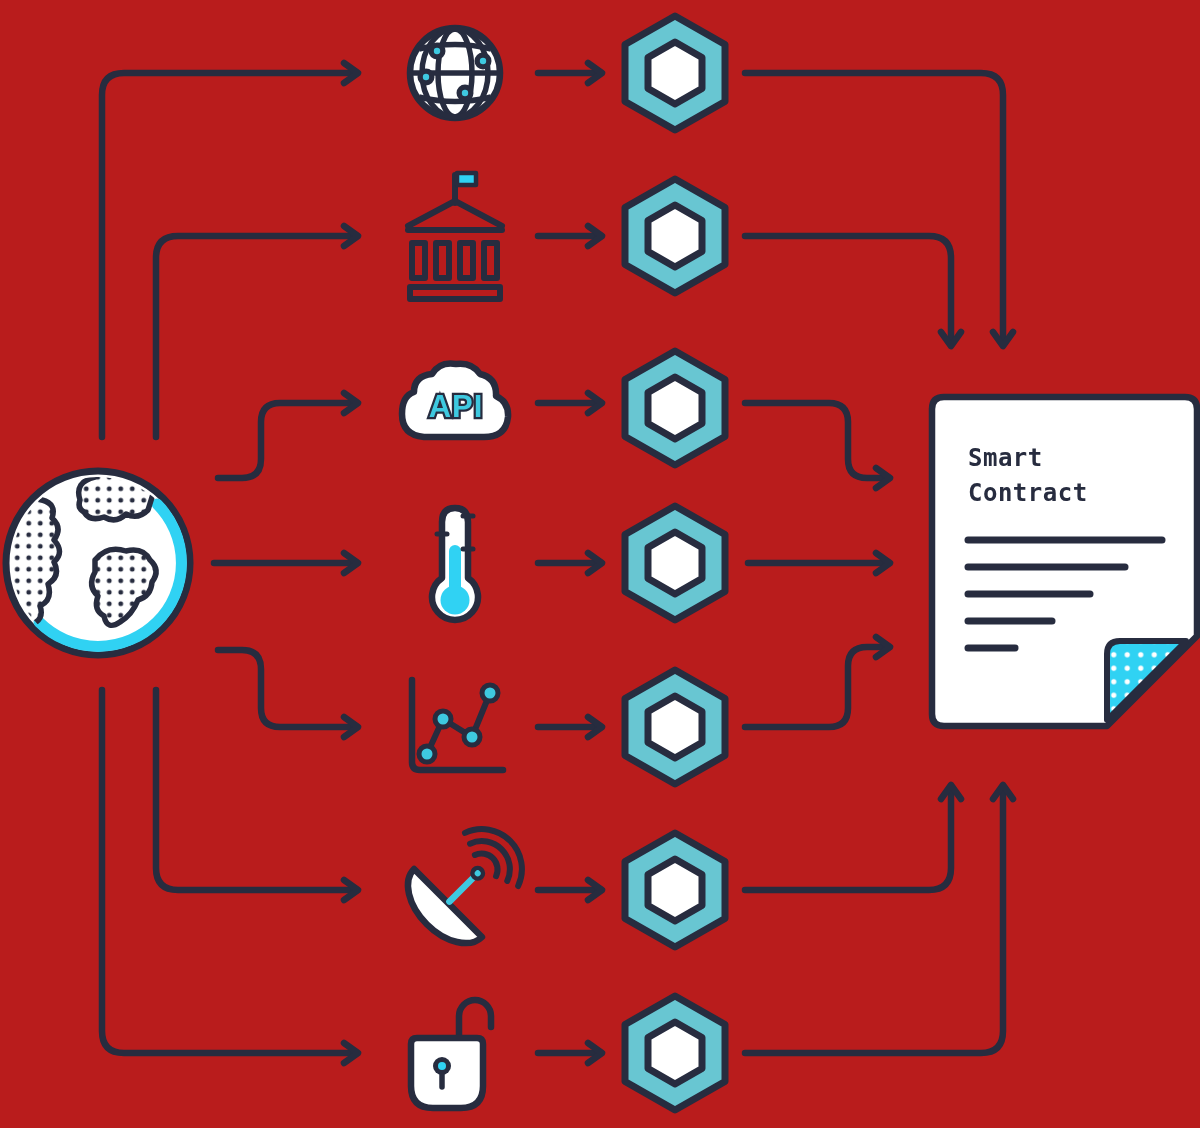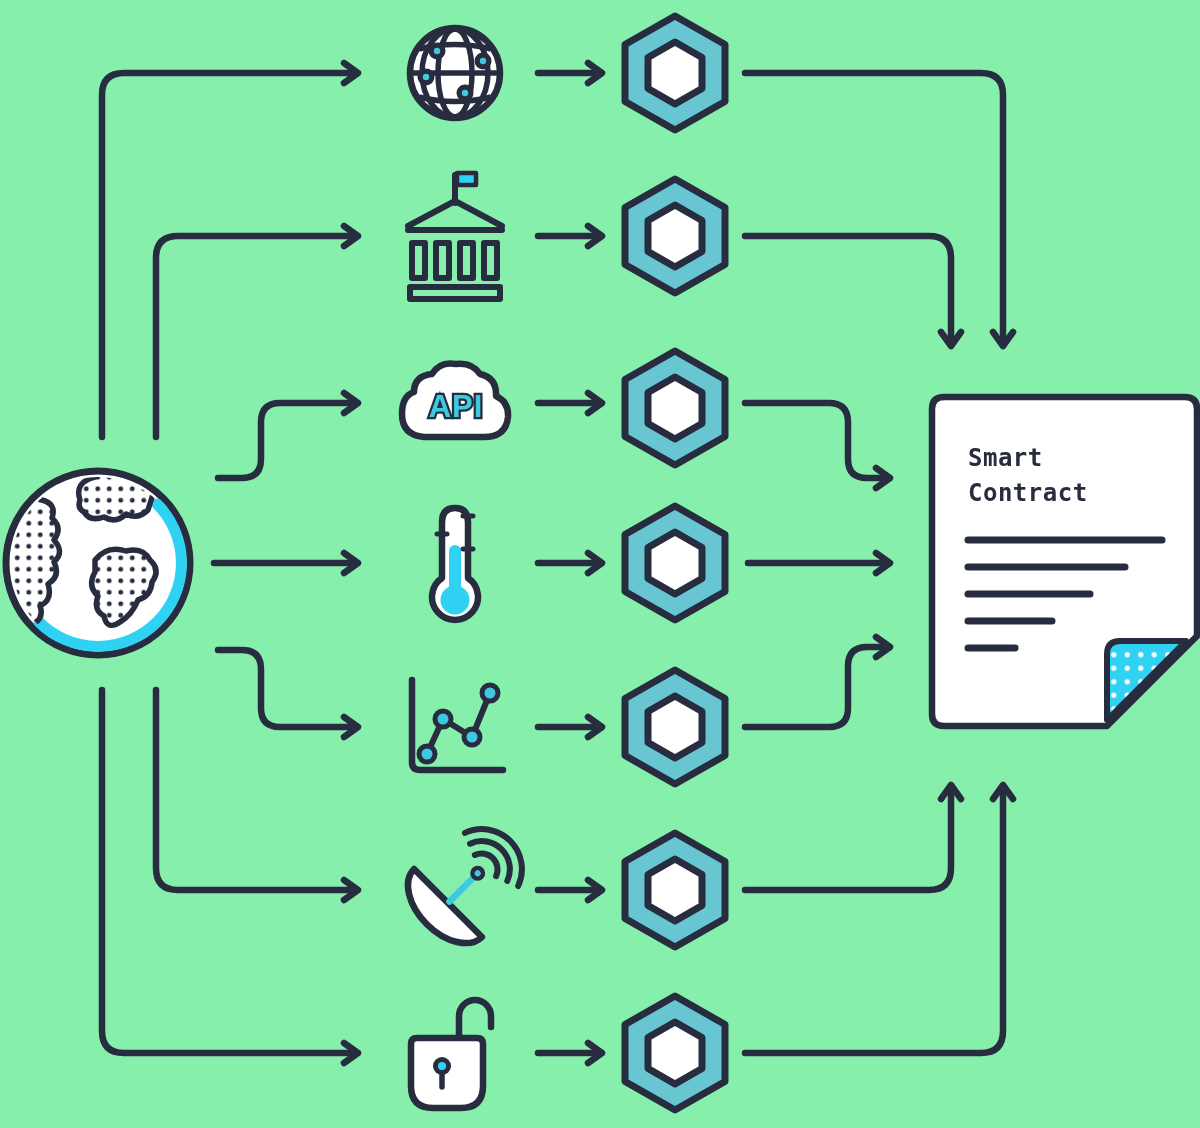--- a/index.html
+++ b/index.html
@@ -1,16 +1,16 @@
 <!DOCTYPE html>
 <html><head>
 <meta charset="utf-8">
 <style>
   html,body{margin:0;padding:0;background:#ffffff;}
-  #canvas{position:relative;width:1200px;height:1128px;background:#86efac;overflow:hidden;
+  #canvas{position:relative;width:1200px;height:1128px;background:#b91c1c;overflow:hidden;
           font-family:"DejaVu Sans","Liberation Sans",sans-serif;}
   #scene{position:absolute;left:0;top:0;}
   .mono{font-family:"DejaVu Sans Mono","Liberation Mono",monospace;font-weight:bold;}
 </style>
 </head>
 <body>
 
 <div id="canvas">
 <svg id="scene" width="1200" height="1128" viewBox="0 0 1200 1128">
   <defs>

